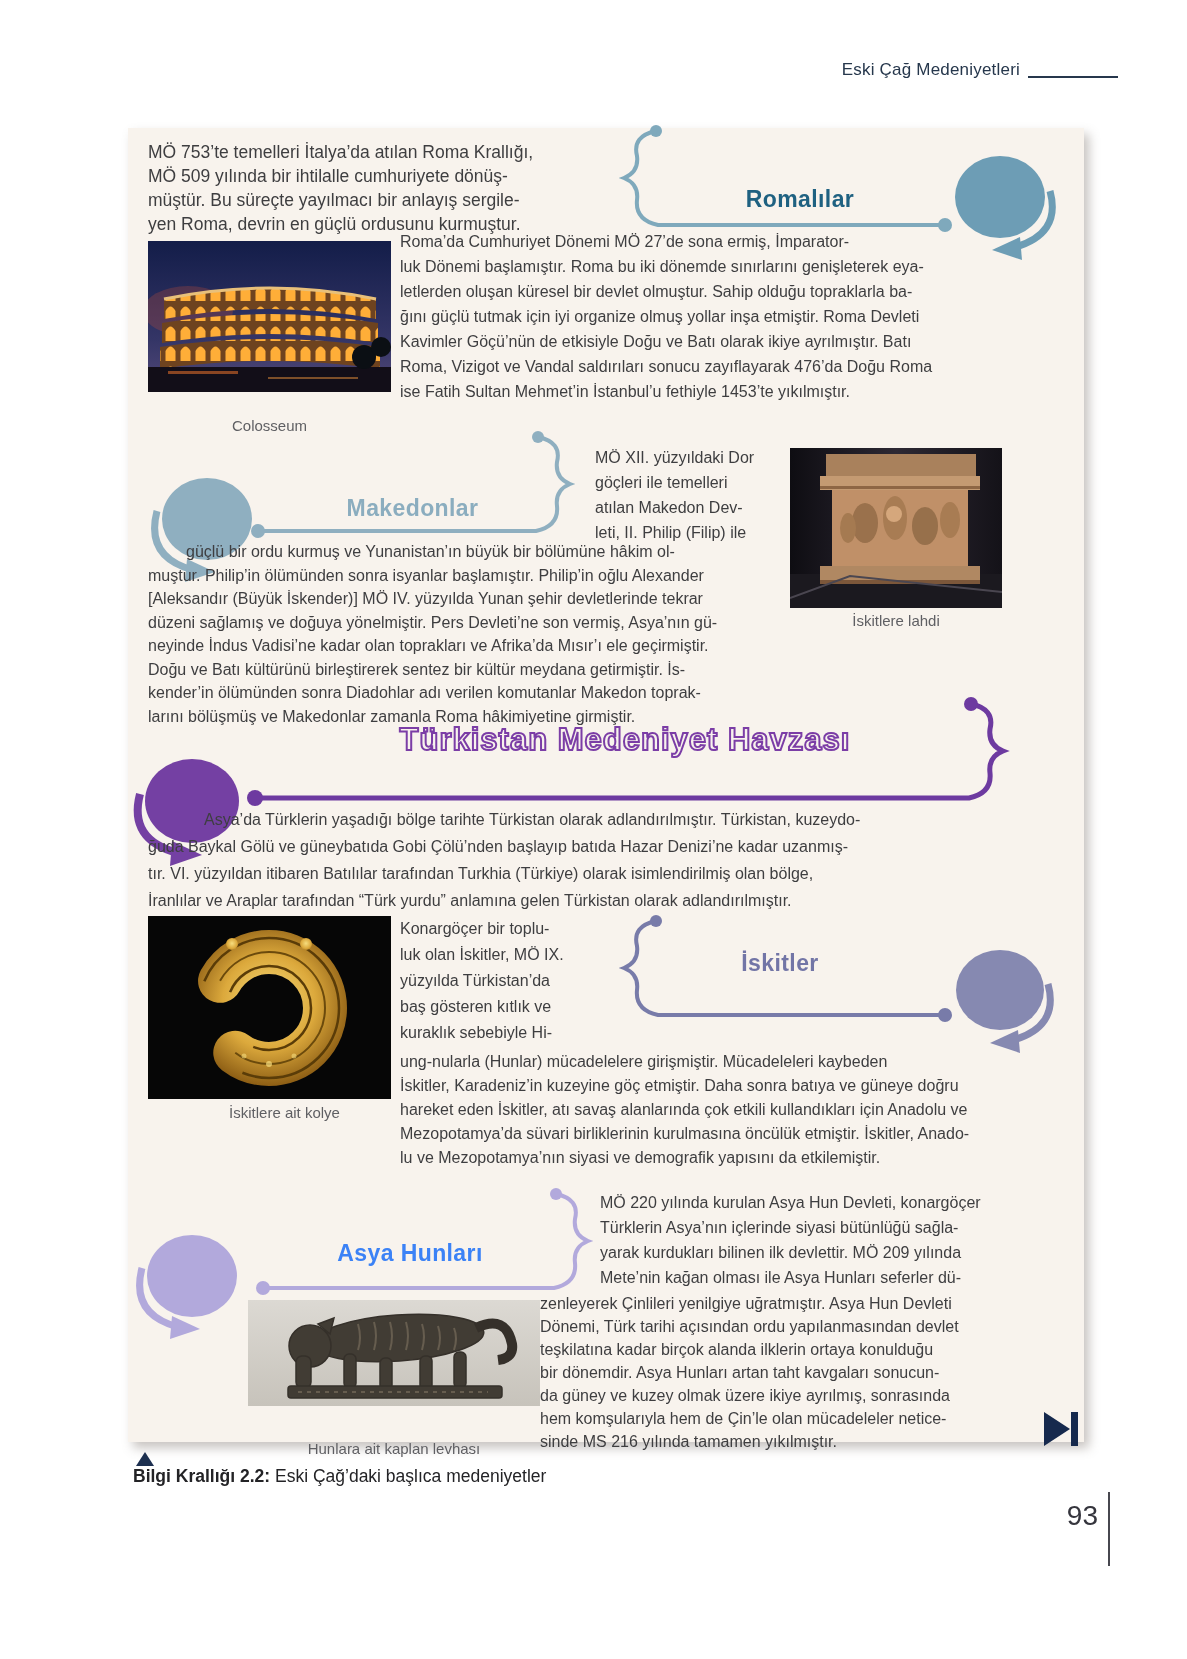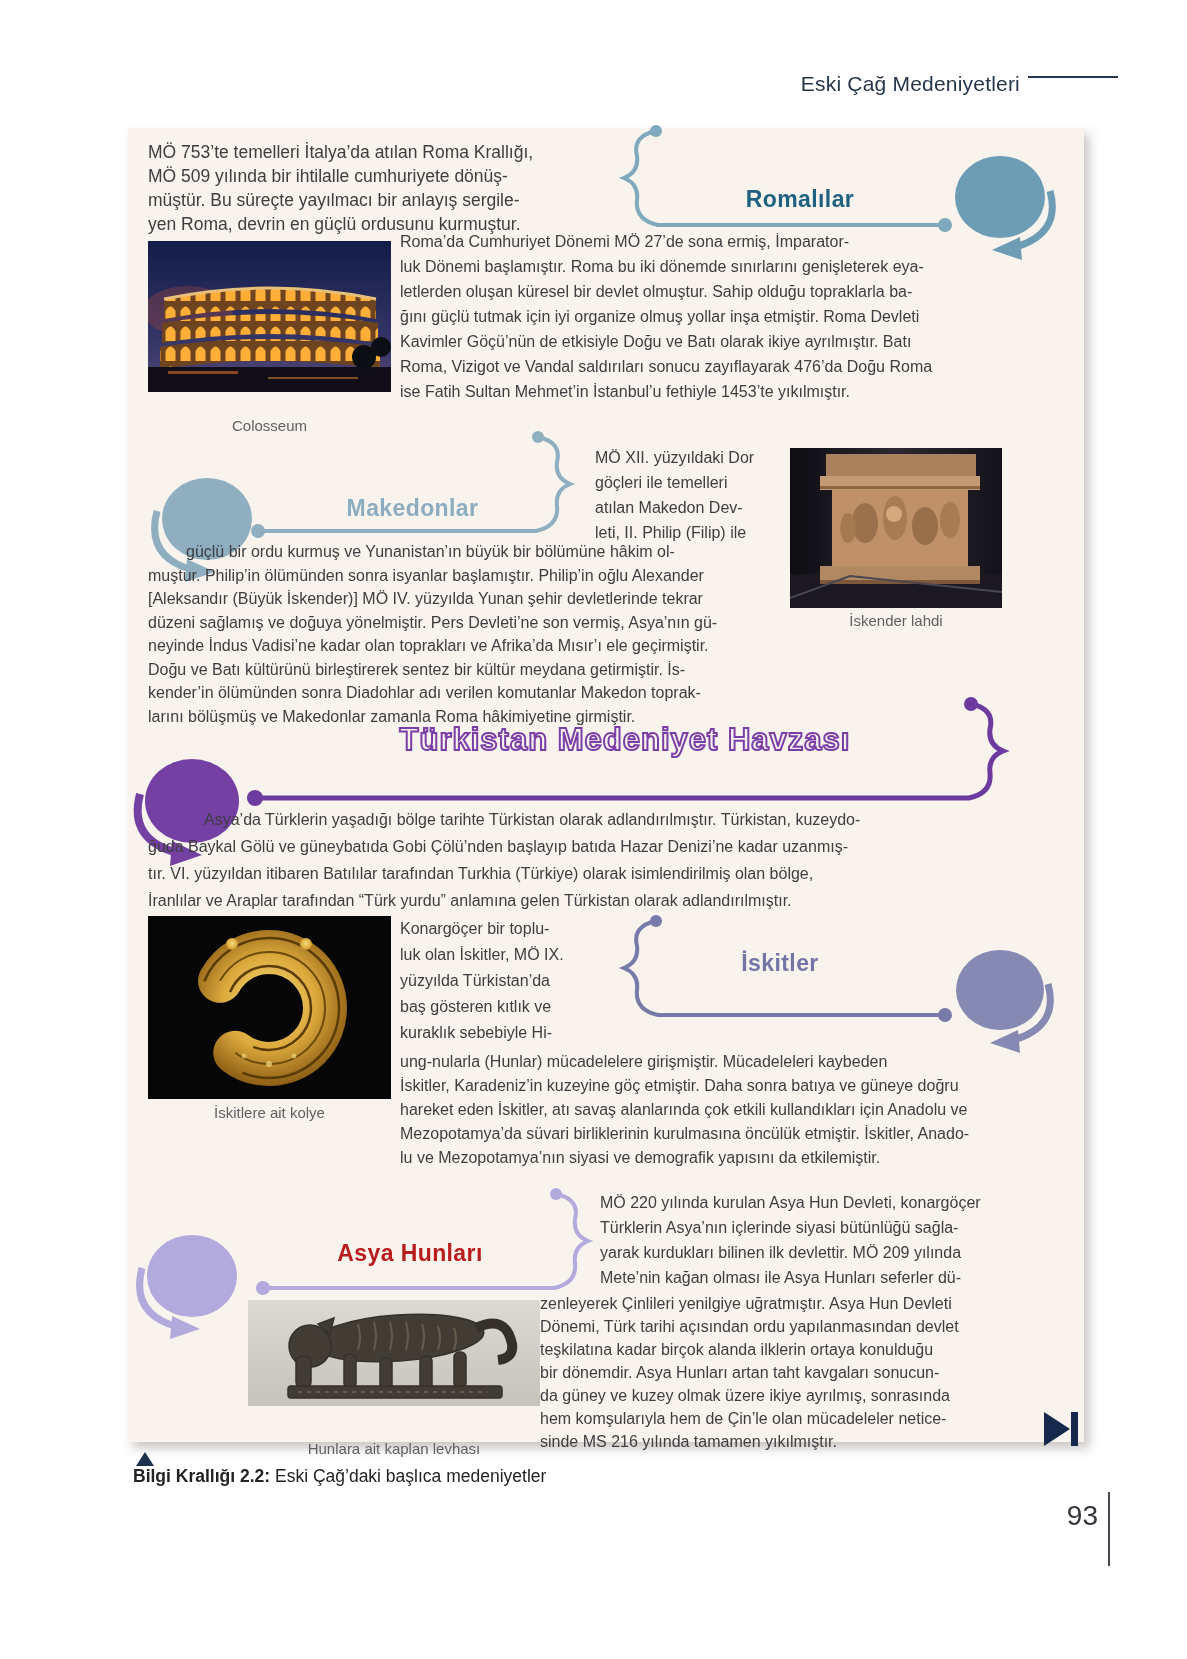--- a/index.html
+++ b/index.html
@@ -4,21 +4,21 @@
 <style>
   html,body{margin:0;padding:0;}
   body{
     width:1187px;height:1659px;position:relative;background:#ffffff;
     font-family:"Liberation Sans","DejaVu Sans",sans-serif;
     color:#3e3e40;overflow:hidden;
   }
   .abs{position:absolute;}
   .lines{white-space:pre-line;}
   
-  .page-header{top:72px;left:0;width:1020px;text-align:right;font-size:21px;
+  .page-header{top:60px;left:0;width:1020px;text-align:right;font-size:17px;
     color:#26374c;letter-spacing:.2px;}
   .header-rule{top:76px;left:1028px;width:90px;height:2px;background:#26374c;}
   
   .card{top:128px;left:128px;width:956px;height:1314px;background:#f8f3ed;
     box-shadow:5px 6px 10px rgba(110,100,92,.38);}
   
   .body-text{font-size:16px;line-height:25px;color:#3e3e40;}
   .caption{font-size:15px;color:#5f5f63;text-align:center;}
   .sec-label{font-weight:bold;font-size:23px;letter-spacing:.4px;text-align:center;}
   
@@ -144,21 +144,21 @@
     <ellipse cx="105" cy="70" rx="12" ry="22" fill="#a87c53"></ellipse>
     <ellipse cx="135" cy="78" rx="13" ry="19" fill="#97704b"></ellipse>
     <ellipse cx="160" cy="72" rx="10" ry="18" fill="#a87c53"></ellipse>
     <ellipse cx="58" cy="80" rx="8" ry="15" fill="#a57a51"></ellipse>
     <circle cx="104" cy="66" r="8" fill="#e0b287" opacity=".8"></circle>
     <rect x="30" y="118" width="160" height="16" fill="#b08862"></rect>
     <rect x="30" y="132" width="160" height="4" fill="#7c573a"></rect>
     <path d="M0,150 L60,128 L212,144" stroke="#4a4650" stroke-width="2" fill="none"></path>
   </svg>
 </div>
-<div class="abs caption" style="top:612px;left:790px;width:212px;">İskender lahdi</div>
+<div class="abs caption" style="top:612px;left:790px;width:212px;">İskitlere lahdi</div>
 
 <div class="abs body-text lines" style="top:540px;left:148px;width:632px;line-height:23.5px;text-indent:38px;">güçlü bir ordu kurmuş ve Yunanistan’ın büyük bir bölümüne hâkim ol-
 muştur. Philip’in ölümünden sonra isyanlar başlamıştır. Philip’in oğlu Alexander
 [Aleksandır (Büyük İskender)] MÖ IV. yüzyılda Yunan şehir devletlerinde tekrar
 düzeni sağlamış ve doğuya yönelmiştir. Pers Devleti’ne son vermiş, Asya’nın gü-
 neyinde İndus Vadisi’ne kadar olan toprakları ve Afrika’da Mısır’ı ele geçirmiştir.
 Doğu ve Batı kültürünü birleştirerek sentez bir kültür meydana getirmiştir. İs-
 kender’in ölümünden sonra Diadohlar adı verilen komutanlar Makedon toprak-
 larını bölüşmüş ve Makedonlar zamanla Roma hâkimiyetine girmiştir.</div>
 
@@ -199,21 +199,21 @@
     <circle cx="121" cy="92" r="70" fill="none" stroke="#5a3c08" stroke-width="2.5" stroke-dasharray="330 110" stroke-dashoffset="-247"></circle>
     <circle cx="121" cy="92" r="56" fill="none" stroke="#6b4a0c" stroke-width="2" stroke-dasharray="272 80" stroke-dashoffset="-204"></circle>
     <circle cx="121" cy="92" r="42" fill="none" stroke="#5a3c08" stroke-width="2.5" stroke-dasharray="198 66" stroke-dashoffset="-148"></circle>
     <circle cx="84" cy="28" r="6" fill="url(#gold)"></circle>
     <circle cx="158" cy="28" r="6" fill="url(#gold)"></circle>
     <circle cx="121" cy="148" r="3" fill="#f6dd7e" opacity=".7"></circle>
     <circle cx="96" cy="140" r="2.5" fill="#f6dd7e" opacity=".6"></circle>
     <circle cx="146" cy="140" r="2.5" fill="#f6dd7e" opacity=".6"></circle>
   </svg>
 </div>
-<div class="abs caption" style="top:1104px;left:148px;width:243px;">İskitlere ait kolye</div>
+<div class="abs caption" style="top:1104px;left:163px;width:243px;">İskitlere ait kolye</div>
 
 <div class="abs body-text lines" style="top:916px;left:400px;width:172px;line-height:26px;">Konargöçer bir toplu-
 luk olan İskitler, MÖ IX.
 yüzyılda Türkistan’da
 baş gösteren kıtlık ve
 kuraklık sebebiyle Hi-</div>
 
 <div class="abs" style="top:912px;left:612px;">
   <svg width="346" height="112" viewBox="0 0 346 112">
     <circle cx="44" cy="9" r="6" fill="#787ba9"></circle>
@@ -237,21 +237,21 @@
 Mezopotamya’da süvari birliklerinin kurulmasına öncülük etmiştir. İskitler, Anado-
 lu ve Mezopotamya’nın siyasi ve demografik yapısını da etkilemiştir.</div>
 
 <div class="abs" style="top:1185px;left:250px;">
   <svg width="350" height="112" viewBox="0 0 350 112">
     <circle cx="306" cy="9" r="6" fill="#b2a9dc"></circle>
     <path d="M306,9 Q330,14 325,34 Q323,50 338,56 Q323,62 325,78 Q327,98 304,103 L16,103" fill="none" stroke="#b2a9dc" stroke-width="4" stroke-linecap="round"></path>
     <circle cx="13" cy="103" r="7" fill="#b2a9dc"></circle>
   </svg>
 </div>
-<div class="abs sec-label" style="top:1240px;left:280px;width:260px;color:#b91c1c;">Asya Hunları</div>
+<div class="abs sec-label" style="top:1240px;left:280px;width:260px;color:#3b82f6;">Asya Hunları</div>
 
 <div class="abs" style="top:1230px;left:130px;">
   <svg width="126" height="112" viewBox="0 0 126 112">
     <ellipse cx="62" cy="46" rx="45" ry="41" fill="#b2a9dc"></ellipse>
     <path d="M12,38 Q0,84 48,97" fill="none" stroke="#b2a9dc" stroke-width="7"></path>
     <polygon points="42,86 70,99 40,109" fill="#b2a9dc"></polygon>
   </svg>
 </div>
 
 <div class="abs body-text lines" style="top:1190px;left:600px;width:480px;">MÖ 220 yılında kurulan Asya Hun Devleti, konargöçer

